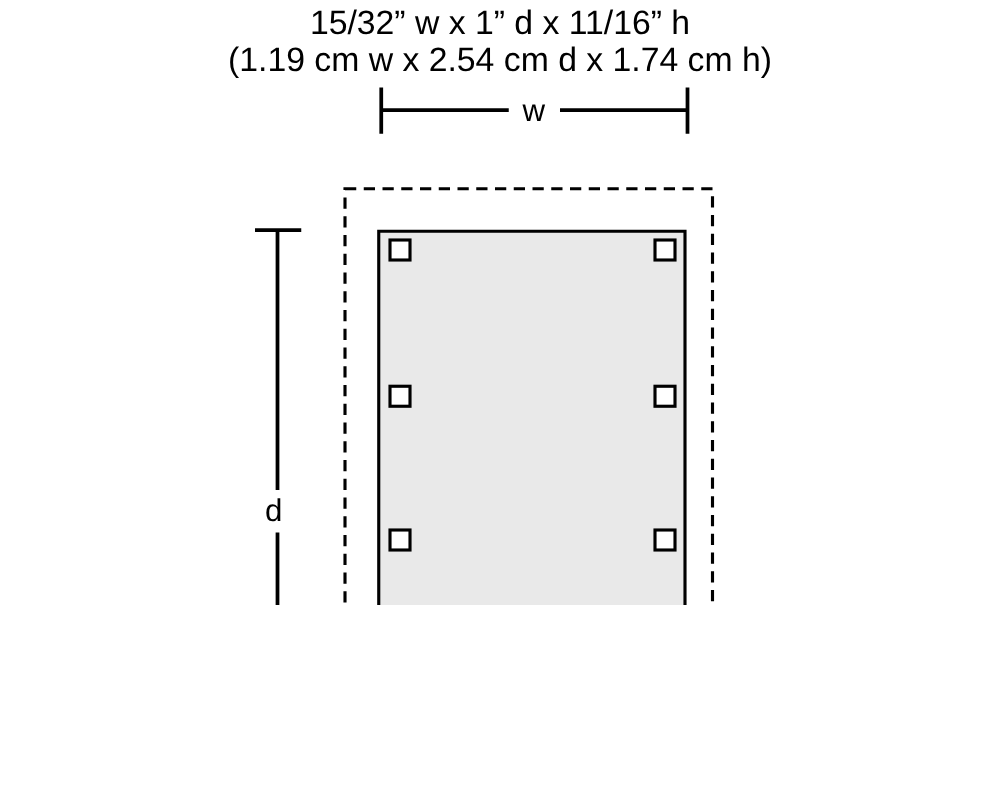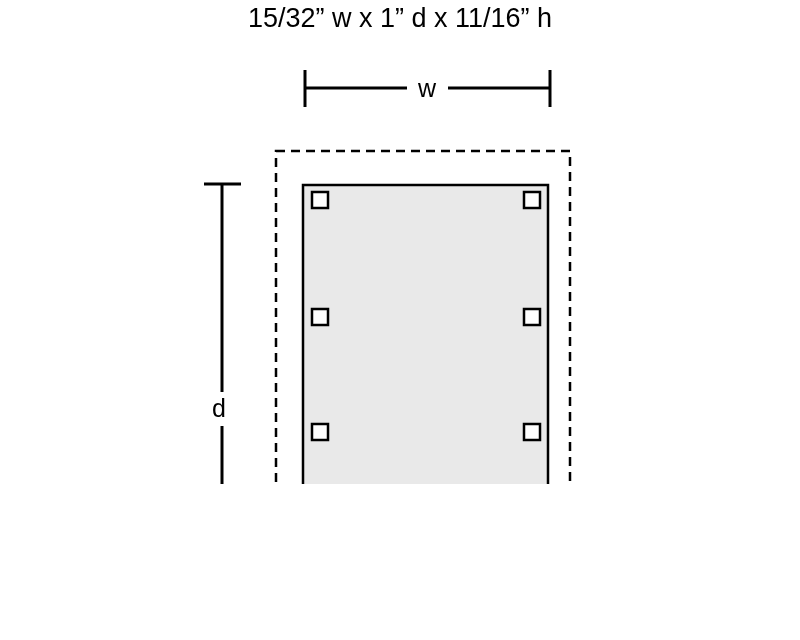--- a/index.html
+++ b/index.html
@@ -32,20 +32,21 @@
     fill: #000000;
   }
 </style>
 </head>
 <body>
 
 <div class="canvas">
 
   <div class="title-line" id="title1">15/32” w x 1” d x 11/16” h</div>
 
+  <div class="title-line" id="title2">(1.19 cm w x 2.54 cm d x 1.74 cm h)</div>
 
   <svg class="diagram" width="800" height="640" viewBox="0 0 800 640">
 
     <g stroke="#000000" stroke-width="3">
       <line x1="305" y1="70" x2="305" y2="107"></line>
       <line x1="550" y1="70" x2="550" y2="107"></line>
       <line x1="305" y1="88" x2="407" y2="88"></line>
       <line x1="448" y1="88" x2="550" y2="88"></line>
     </g>
     <text x="427" y="97" text-anchor="middle">w</text>

